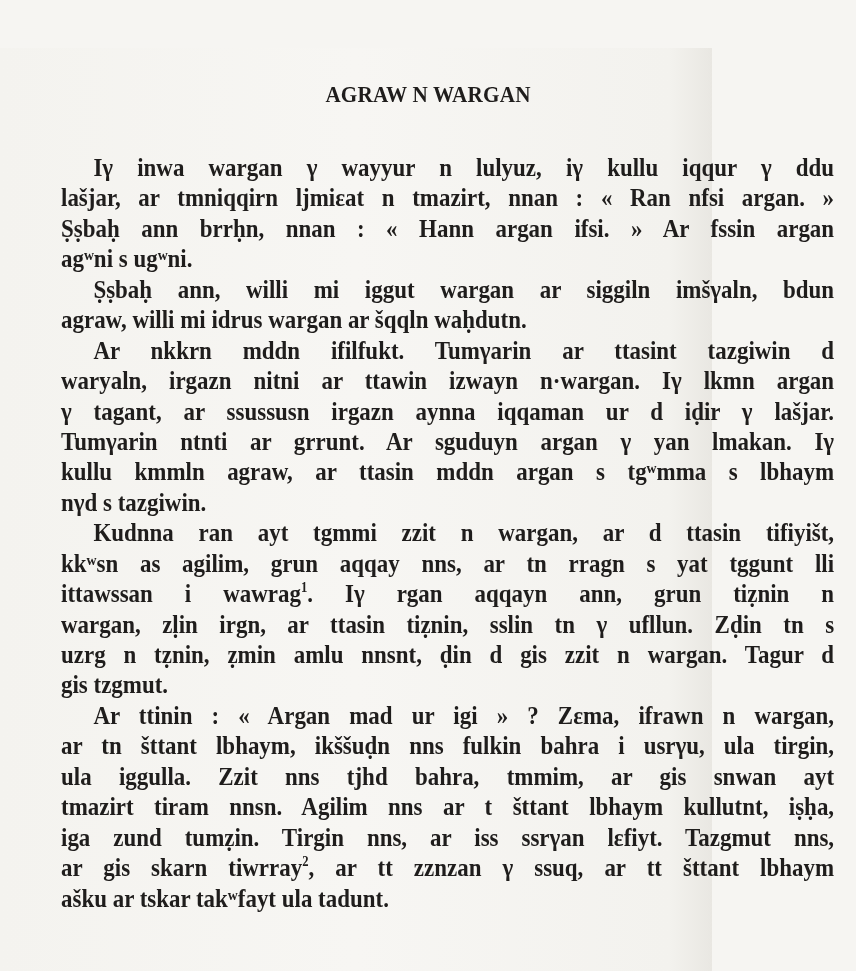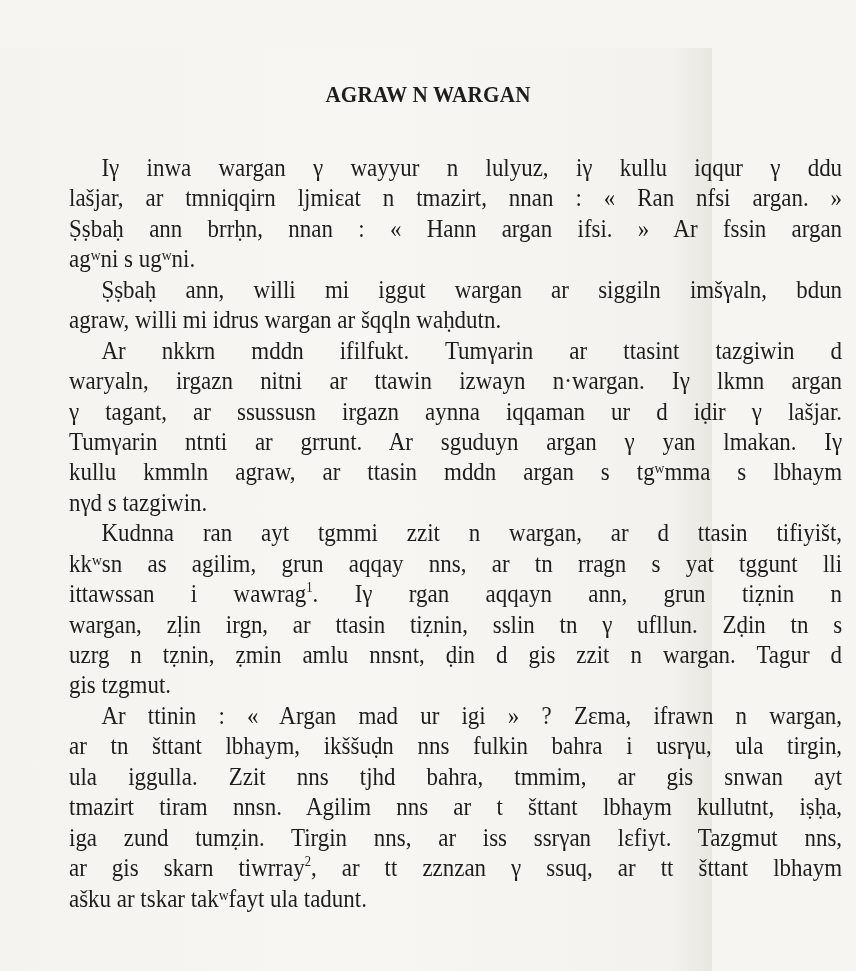--- a/index.html
+++ b/index.html
@@ -9,21 +9,21 @@
     font-family: "Liberation Serif", "DejaVu Serif", serif;
     color: #1f1d1c;
   }
   .page { position: relative; width: 712px; height: 971px;
     background: linear-gradient(90deg, #f4f3ef 0%, #f7f6f3 50%, #f3f2ee 94%, #e9e7e2 100%); margin-top: 48px; }
   .title {
     position: absolute; left: 0; width: 856px; top: 34px;
     text-align: center; font-weight: bold; font-size: 23px; letter-spacing: 0.2px;
     transform: scaleX(0.92); transform-origin: center;
   }
-  .body { position: absolute; left: 69px; top: 105px; width: 773px; }
+  .body { position: absolute; left: 61px; top: 105px; width: 773px; font-weight: bold; }
   .line {
     height: 30.45px; line-height: 30.45px; font-size: 25.5px;
     white-space: nowrap; text-align: justify; text-align-last: justify;
     transform: scaleX(0.9); transform-origin: left center; width: 859px;
   }
   .line.last { text-align-last: left; }
   .line.indent { text-indent: 36px; }
   sup { font-size: 14px; line-height: 0; vertical-align: 10px; }
 </style>
 </head>

